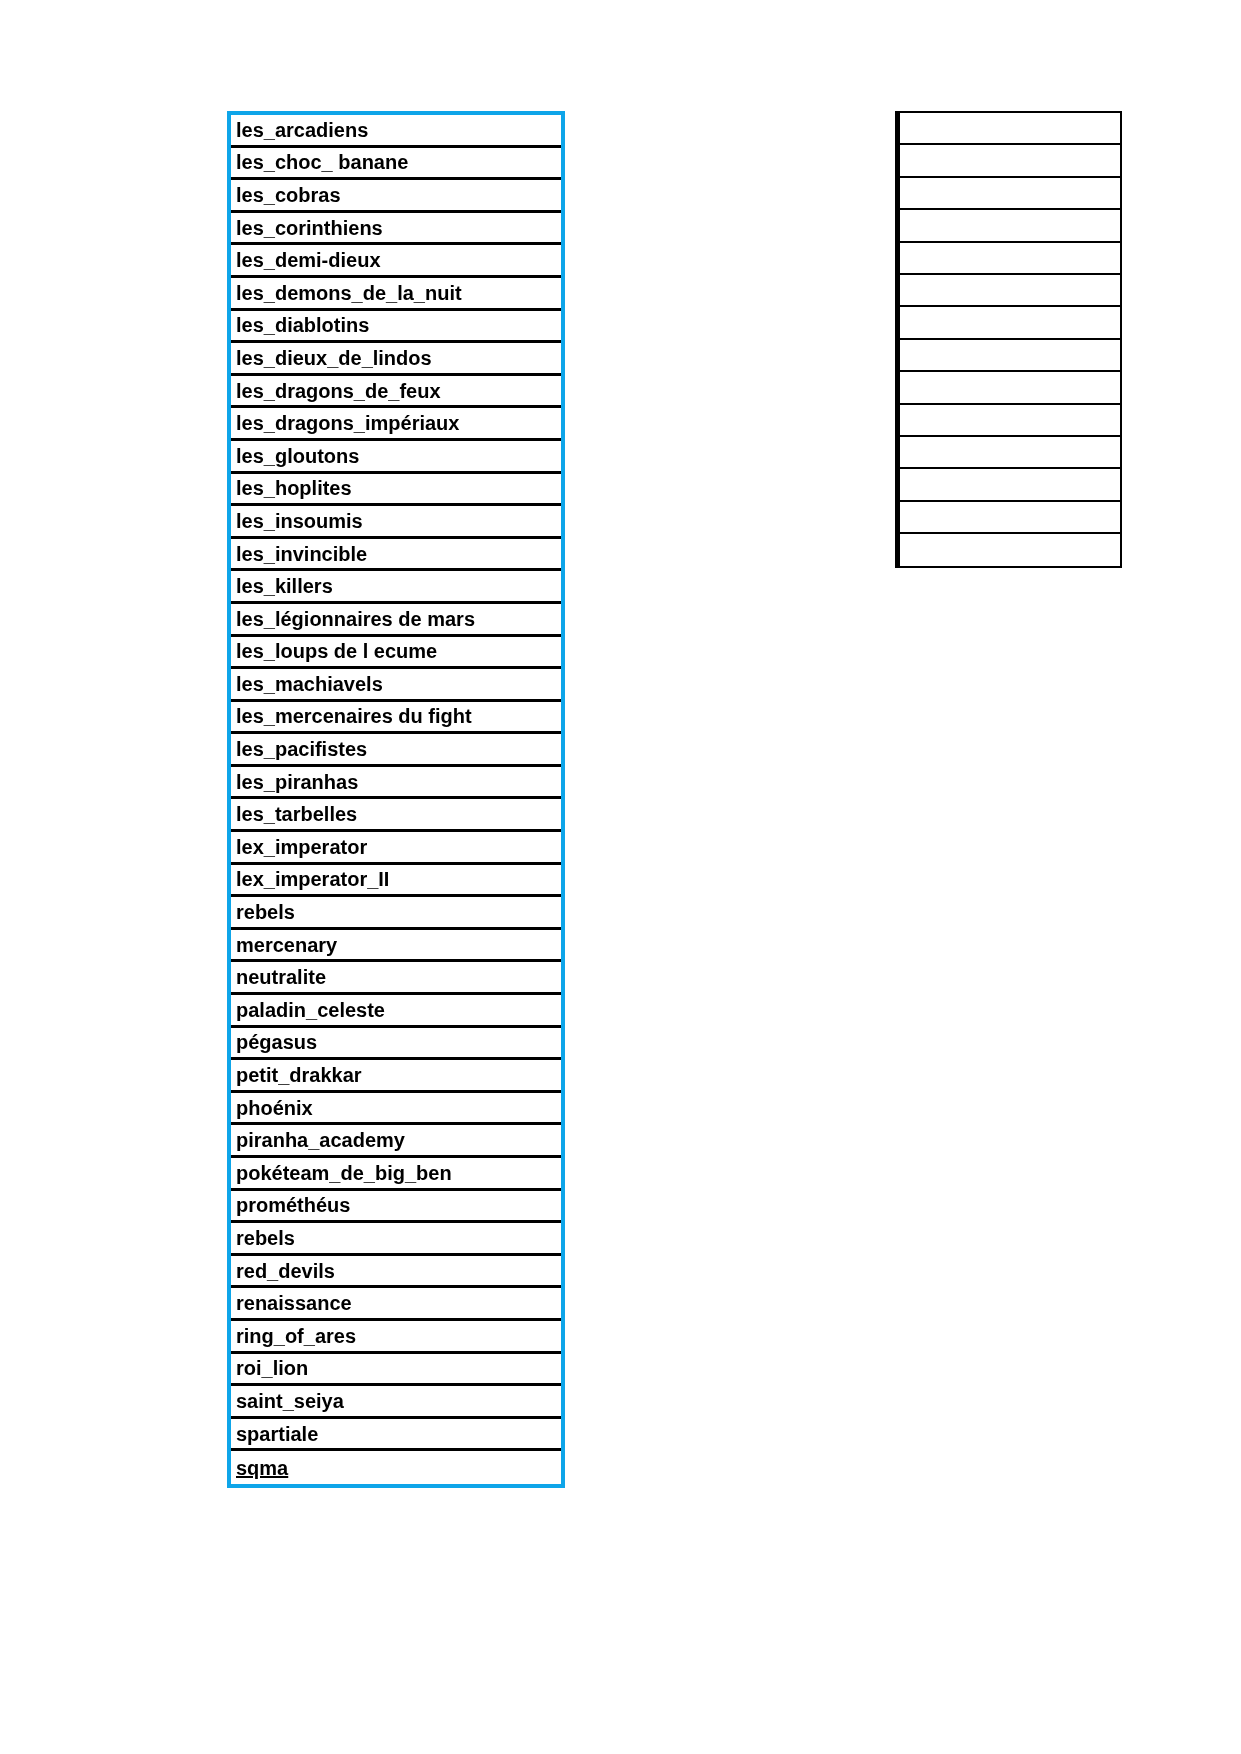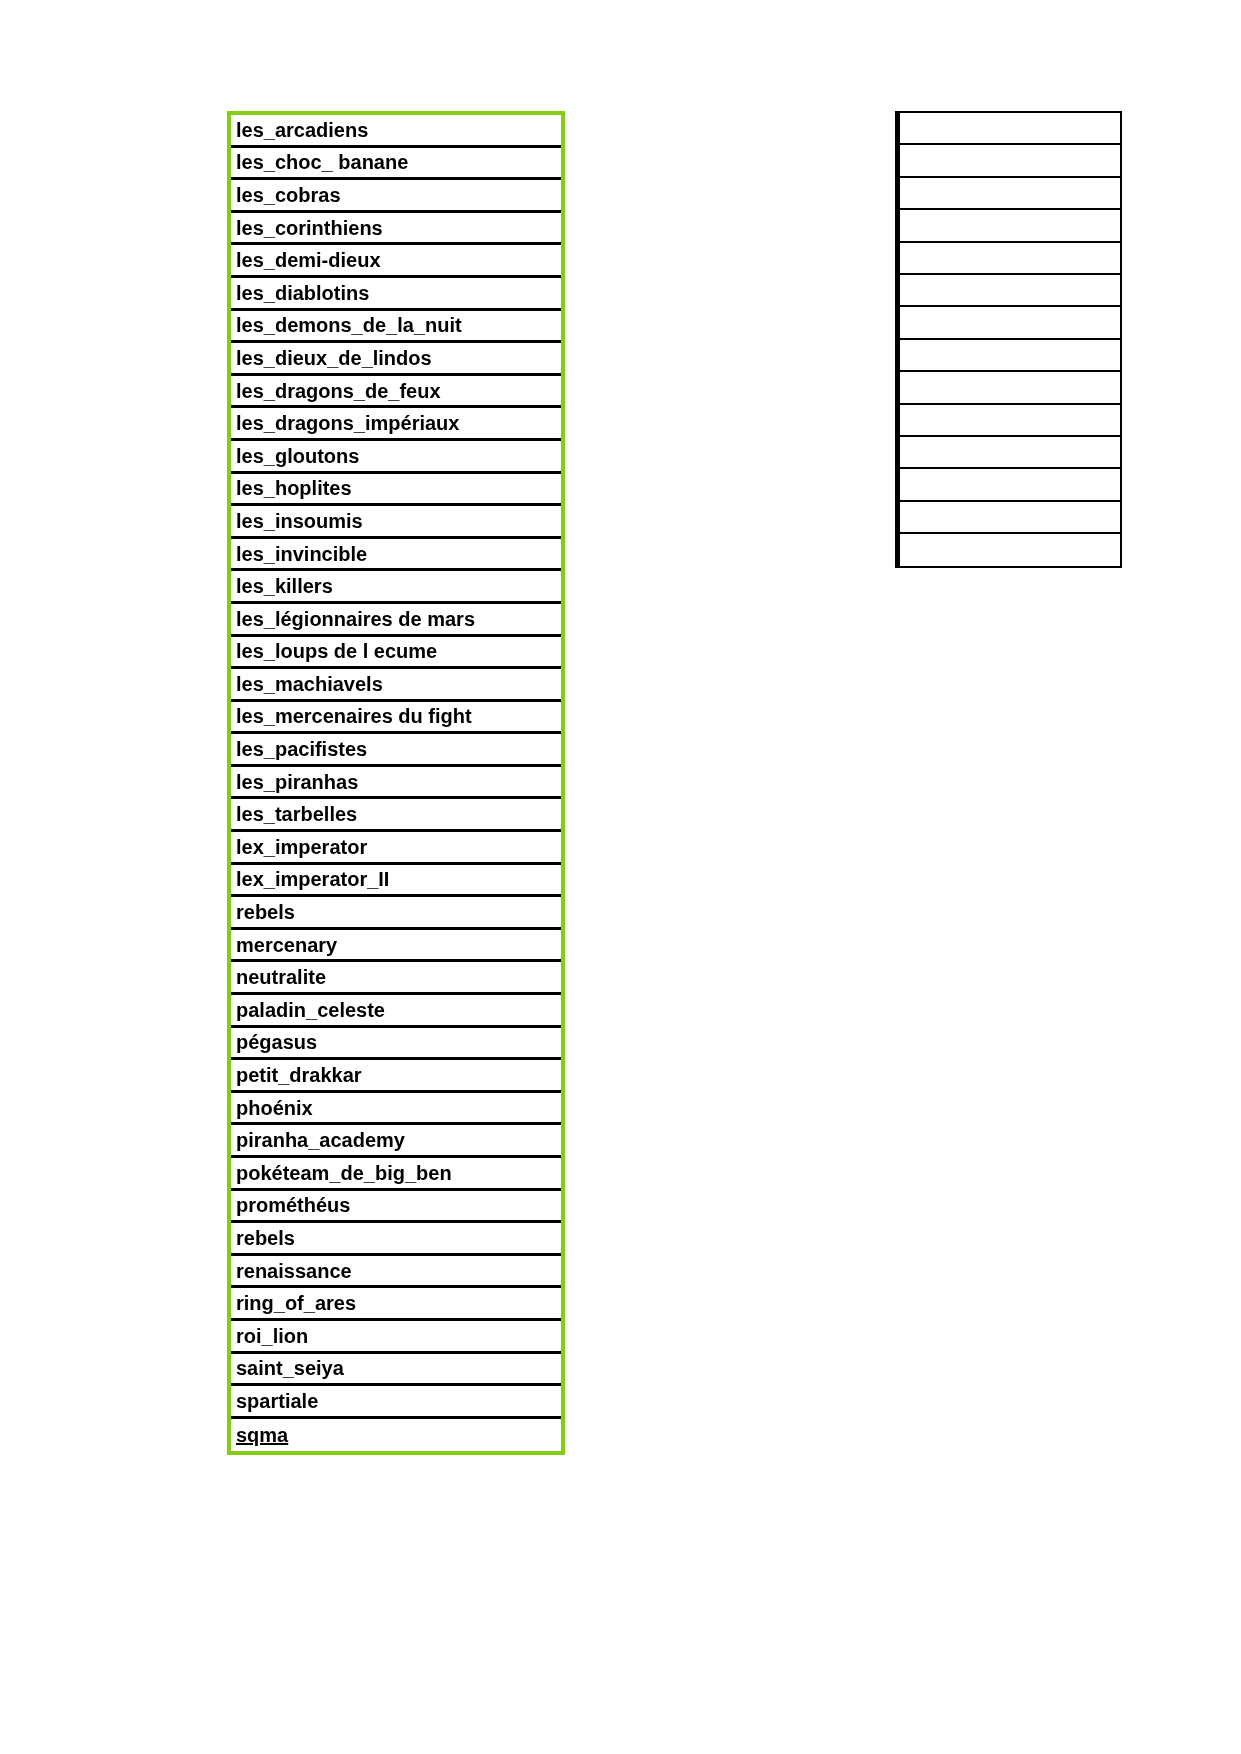--- a/index.html
+++ b/index.html
@@ -16,21 +16,21 @@
   }
   .data-table {
     position: absolute;
     box-sizing: border-box;
     background: #ffffff;
   }
   .team-table {
     left: 227px;
     top: 111px;
     width: 338px;
-    border: 4px solid #84cc16;
+    border: 4px solid #0ea5e9;
   }
   .team-table .row {
     box-sizing: border-box;
     height: 32.6px;
     border-bottom: 3px solid #000000;
     display: flex;
     align-items: center;
     padding-left: 5px;
     overflow: hidden;
     white-space: nowrap;
@@ -79,26 +79,26 @@
       <div class="row">
         <span>les_cobras</span>
       </div>
       <div class="row">
         <span>les_corinthiens</span>
       </div>
       <div class="row">
         <span>les_demi-dieux</span>
       </div>
       <div class="row">
+        <span>les_demons_de_la_nuit</span>
+      </div>
+      <div class="row">
         <span>les_diablotins</span>
       </div>
       <div class="row">
-        <span>les_demons_de_la_nuit</span>
-      </div>
-      <div class="row">
         <span>les_dieux_de_lindos</span>
       </div>
       <div class="row">
         <span>les_dragons_de_feux</span>
       </div>
       <div class="row">
         <span>les_dragons_impériaux</span>
       </div>
       <div class="row">
         <span>les_gloutons</span>
@@ -169,20 +169,23 @@
       <div class="row">
         <span>pokéteam_de_big_ben</span>
       </div>
       <div class="row">
         <span>prométhéus</span>
       </div>
       <div class="row">
         <span>rebels</span>
       </div>
       <div class="row">
+        <span>red_devils</span>
+      </div>
+      <div class="row">
         <span>renaissance</span>
       </div>
       <div class="row">
         <span>ring_of_ares</span>
       </div>
       <div class="row">
         <span>roi_lion</span>
       </div>
       <div class="row">
         <span>saint_seiya</span>

